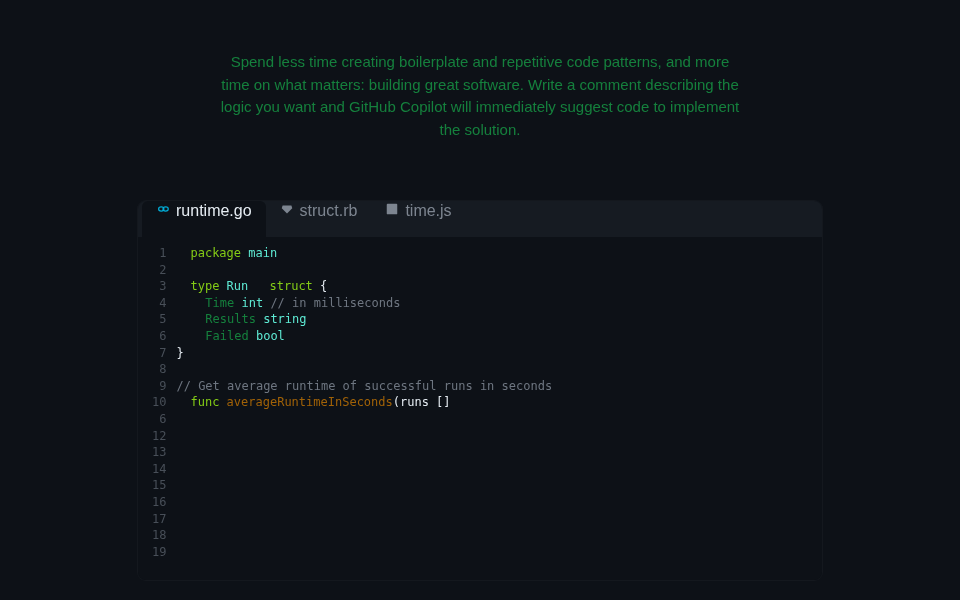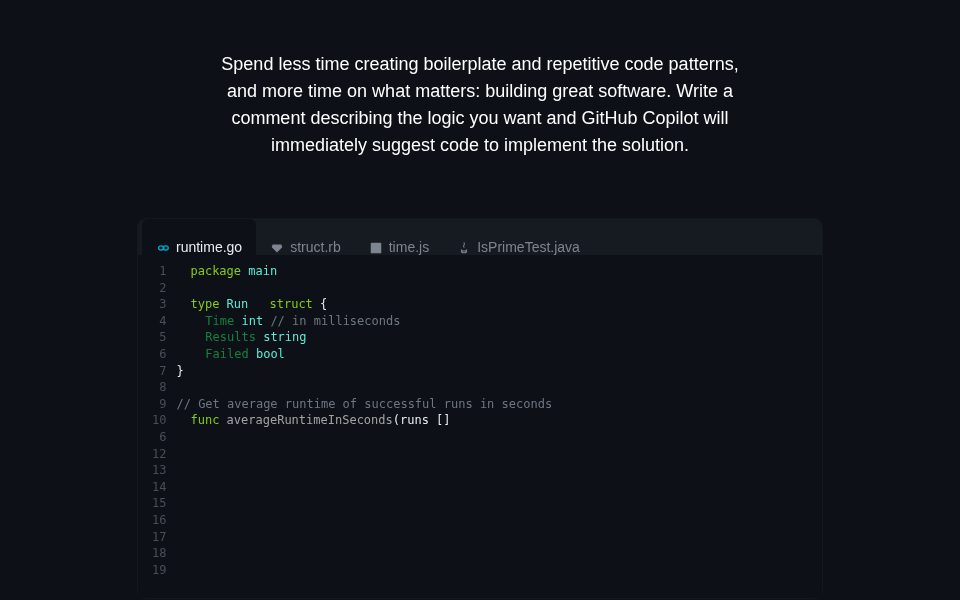--- a/index.html
+++ b/index.html
@@ -14,46 +14,46 @@
   .hero { text-align: center; padding-top: 35px; }
   .hero h1 {
     font-size: 38px;
     font-weight: 800;
     letter-spacing: -0.5px;
     color: #ffffff;
   }
   .hero p {
     margin: 16px auto 0;
     max-width: 520px;
-    font-size: 18px;
+    font-size: 15px;
     line-height: 1.5;
-    color: #ffffff;
+    color: #15803d;
   }
   .editor-wrap {
     width: 684px;
     margin: 60px auto 0;
     background: #0d1117;
     border-radius: 8px;
     overflow: hidden;
     box-shadow: 0 0 0 1px rgba(255,255,255,0.03);
   }
   .tabbar {
     display: flex;
     align-items: center;
     background: #161b22;
     height: 36px;
     padding-left: 4px;
   }
   .tab {
     display: flex;
-    align-items: flex-end;
+    align-items: flex-start;
     gap: 6px;
     padding: 0 14px;
     height: 36px;
-    font-size: 14px;
+    font-size: 16px;
     color: #7d8590;
     cursor: pointer;
     border-top: 1px solid transparent;
   }
   .tab.active {
     background: #0d1117;
     color: #e6edf3;
     border-radius: 6px 6px 0 0;
   }
   .tab .ico { width: 14px; height: 14px; display:inline-flex; align-items:center; justify-content:center; }
@@ -74,21 +74,21 @@
     user-select: none;
     min-width: 32px;
   }
   .gutter div { height: 16.6px; }
   .codecol { flex:1; padding-right:16px; white-space: pre; color:#e6edf3; }
   .codecol .line { height: 16.6px; }
   .tok-k { color:#84cc16;margin-left:14px; }   
   .tok-n { color:#5eead4; }   
   .tok-t { color:#15803d; }   
   .tok-c { color:#6e7681; }   
-  .tok-f { color:#a3a3a3; }   
+  .tok-f { color:#a16207; }   
   .tok-p { color:#e6edf3; }   
 </style>
 </head>
 <body>
 
 <div class="hero">
   <p>Spend less time creating boilerplate and repetitive code patterns, and more time on what matters: building great software. Write a comment describing the logic you want and GitHub Copilot will immediately suggest code to implement the solution.</p>
 </div>
 
 <div class="editor-wrap">
@@ -111,28 +111,20 @@
         <span>struct.rb</span>
       </div>
       <div class="tab">
         <span class="ico">
           <svg viewBox="0 0 16 16">
             <rect x="2" y="2" width="12" height="12" rx="1" fill="#7d8590"></rect>
           </svg>
         </span>
         <span>time.js</span>
       </div>
-      <div class="tab">
-        <span class="ico">
-          <svg viewBox="0 0 16 16">
-            <path d="M5 10c0 2 6 2 6 0M5 12c0 2 6 2 6 0M8 2c2 2-2 3 0 5" fill="none" stroke="#7d8590" stroke-width="1.2" stroke-linecap="round"></path>
-          </svg>
-        </span>
-        <span>IsPrimeTest.java</span>
-      </div>
     </div>
   <div class="code-area">
     <div class="gutter" id="gutter">
         <div>1</div>
         <div>2</div>
         <div>3</div>
         <div>4</div>
         <div>5</div>
         <div>6</div>
         <div>7</div>

